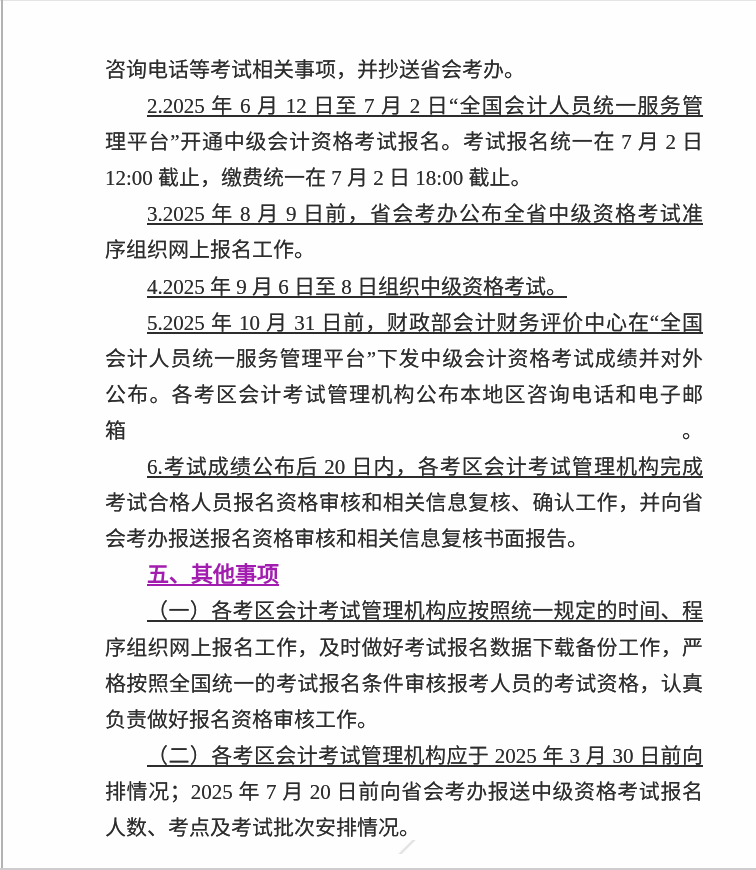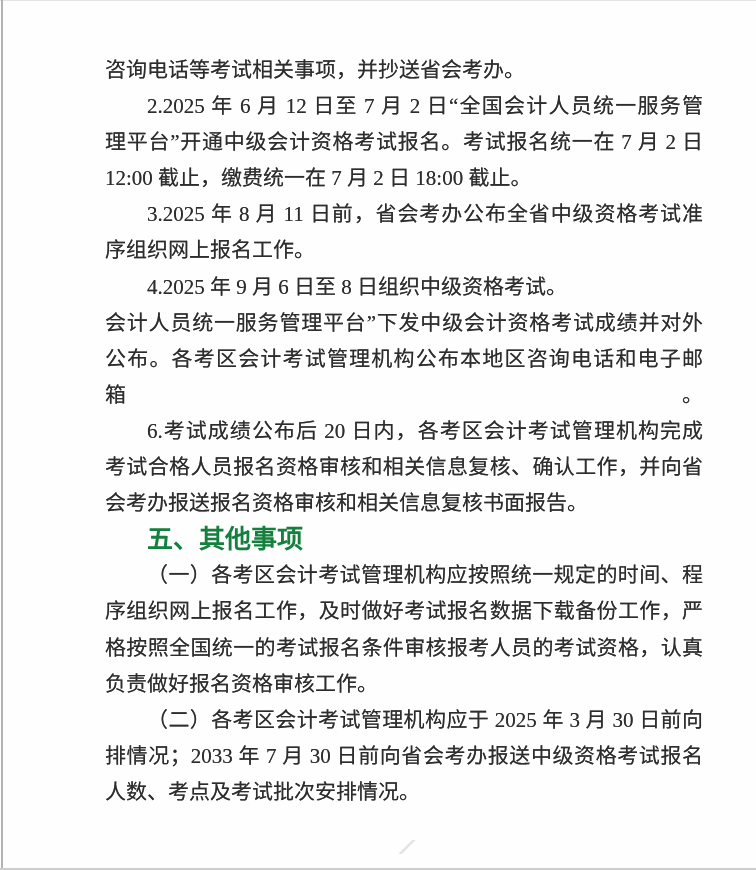--- a/index.html
+++ b/index.html
@@ -33,52 +33,53 @@
     left: 105px;
     top: 52px;
     width: 598px;
     font-size: 21px;
     line-height: 36.1px;
     color: #2d2d2d;
     text-shadow: 0 0 0.4px #6a6a6a;
   }
   .line { text-align: left; }
   .line.fill { text-align: justify; text-align-last: justify; }
-  .line.indent { text-indent: 42px; }
+  .line.indent { text-indent: 42px; text-decoration: underline; }
   .line.bold {
     font-family: "Liberation Sans", "DejaVu Sans", sans-serif;
     font-weight: 700;
-    font-size: 26px;
-    color: #15803d;
+    font-size: 22px;
+    color: #a21caf;
     text-shadow: none;
   }
 </style>
 </head>
 <body>
 
 <div class="page" style="background: rgb(254, 254, 254); padding-left: 48px;">
   <div class="scan-edge-top"></div>
   <div class="scan-edge-left" style="background: rgb(179, 179, 179);"></div>
   <div class="scan-edge-bottom"></div>
   <div class="scan-smudge"></div>
   <div class="text-block" style="color: rgb(45, 45, 45);">
       <div class="line">咨询电话等考试相关事项，并抄送省会考办。</div>
       <div class="line indent fill">2.2025 年 6 月 12 日至 7 月 2 日“全国会计人员统一服务管</div>
       <div class="line fill">理平台”开通中级会计资格考试报名。考试报名统一在 7 月 2 日</div>
       <div class="line">12:00 截止，缴费统一在 7 月 2 日 18:00 截止。</div>
-      <div class="line indent fill">3.2025 年 8 月 11 日前，省会考办公布全省中级资格考试准</div>
+      <div class="line indent fill">3.2025 年 8 月 9 日前，省会考办公布全省中级资格考试准</div>
       <div class="line">序组织网上报名工作。</div>
       <div class="line indent">4.2025 年 9 月 6 日至 8 日组织中级资格考试。</div>
+      <div class="line indent fill">5.2025 年 10 月 31 日前，财政部会计财务评价中心在“全国</div>
       <div class="line fill">会计人员统一服务管理平台”下发中级会计资格考试成绩并对外</div>
       <div class="line fill">公布。各考区会计考试管理机构公布本地区咨询电话和电子邮箱。</div>
       <div class="line indent fill">6.考试成绩公布后 20 日内，各考区会计考试管理机构完成</div>
       <div class="line fill">考试合格人员报名资格审核和相关信息复核、确认工作，并向省</div>
       <div class="line">会考办报送报名资格审核和相关信息复核书面报告。</div>
       <div class="line indent bold">五、其他事项</div>
       <div class="line indent fill">（一）各考区会计考试管理机构应按照统一规定的时间、程</div>
       <div class="line fill">序组织网上报名工作，及时做好考试报名数据下载备份工作，严</div>
       <div class="line fill">格按照全国统一的考试报名条件审核报考人员的考试资格，认真</div>
       <div class="line">负责做好报名资格审核工作。</div>
       <div class="line indent fill">（二）各考区会计考试管理机构应于 2025 年 3 月 30 日前向</div>
-      <div class="line fill">排情况；2033 年 7 月 30 日前向省会考办报送中级资格考试报名</div>
+      <div class="line fill">排情况；2025 年 7 月 20 日前向省会考办报送中级资格考试报名</div>
       <div class="line">人数、考点及考试批次安排情况。</div>
     </div>
 </div>
 
 </body></html>

